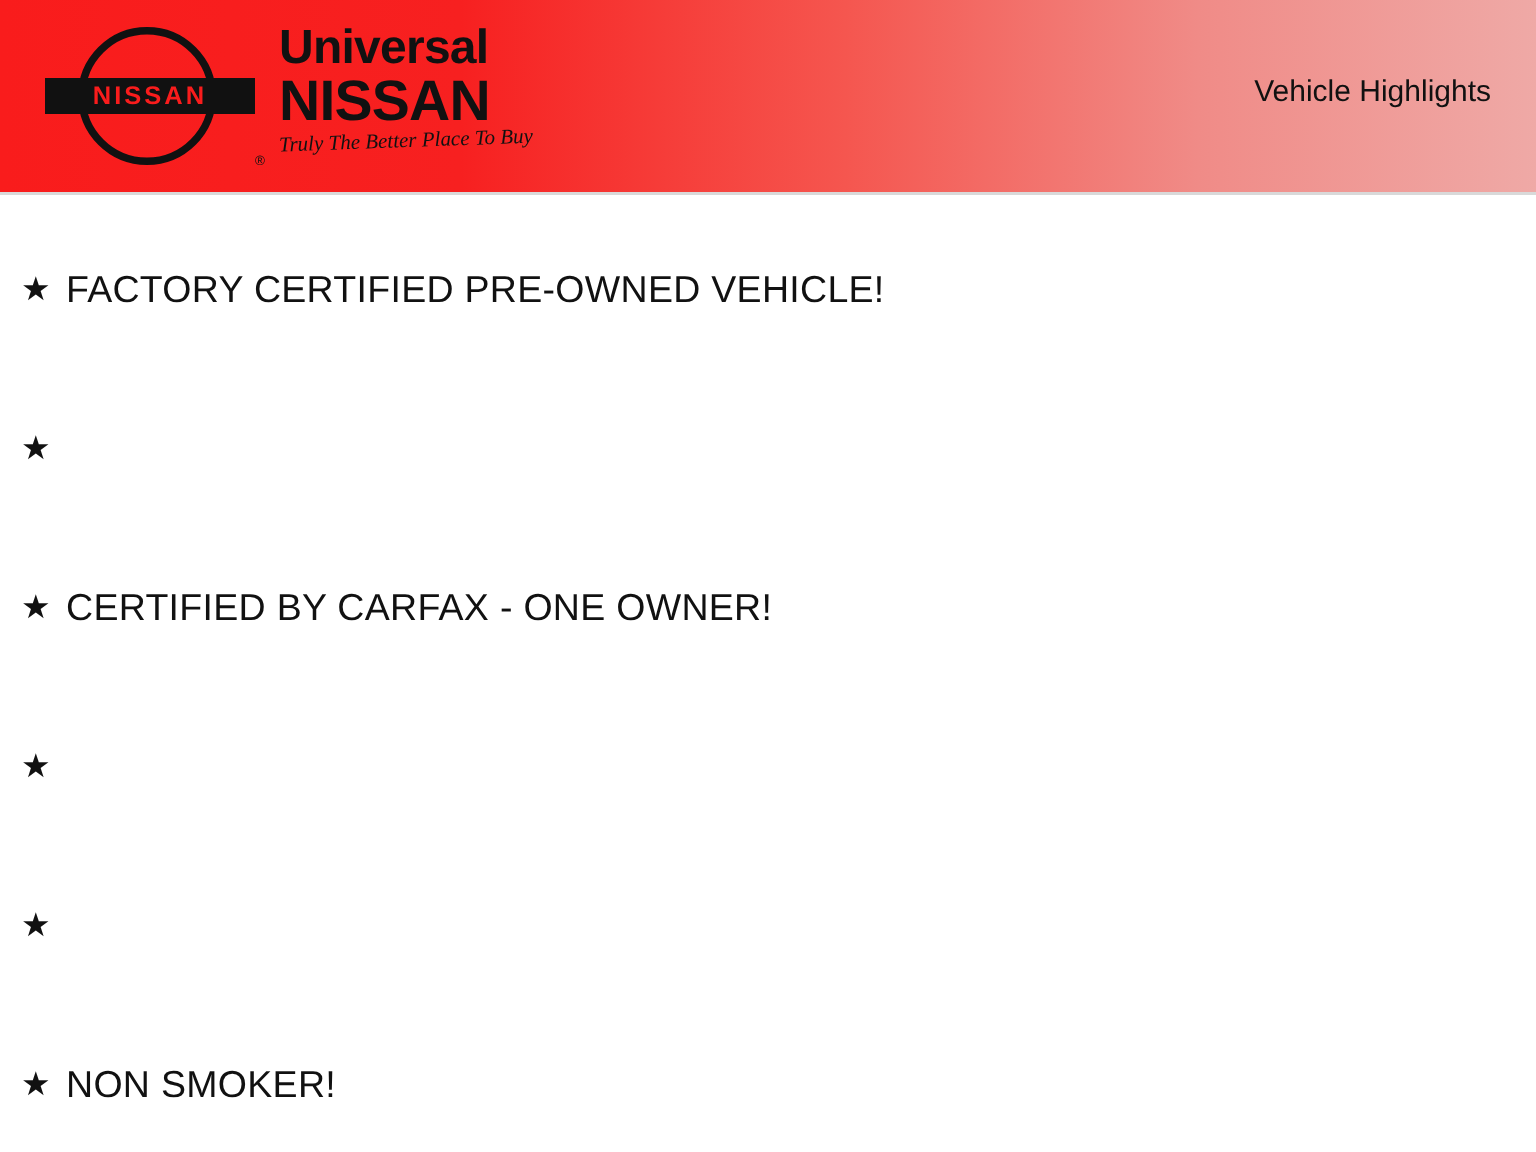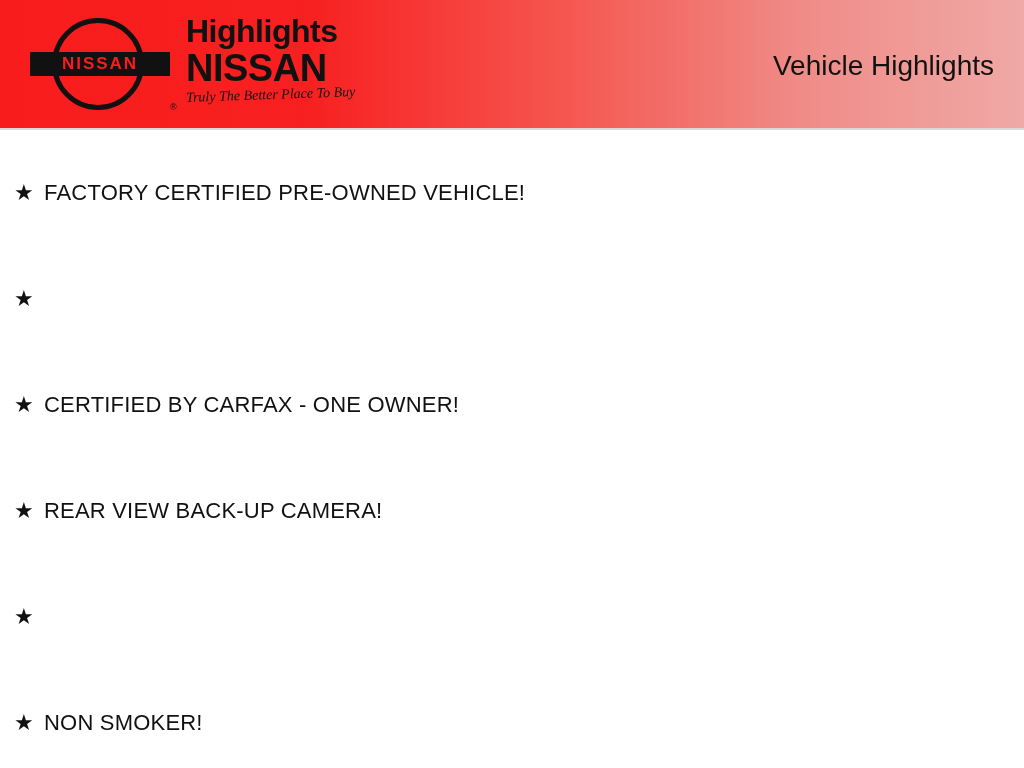--- a/index.html
+++ b/index.html
@@ -106,21 +106,21 @@
     position: absolute;
     left: 152px;
     top: 96px;
     font-size: 9px;
     color: #111111;
   }
   .header-title {
     position: absolute;
     right: 30px;
     top: 50px;
-    font-size: 28px;
+    font-size: 20px;
     color: #111111;
     font-family: "Liberation Sans", sans-serif;
     white-space: nowrap;
   }
   .header-rule {
     position: absolute;
     left: 0;
     top: 128px;
     width: 1024px;
     height: 2px;
@@ -145,21 +145,21 @@
   }
   .hl-bullet {
     width: 30px;
     font-size: 22px;
     color: #111111;
     line-height: 1;
     text-align: left;
     flex: 0 0 30px;
   }
   .hl-text {
-    font-size: 22px;
+    font-size: 25px;
     color: #111111;
     letter-spacing: 0.2px;
     font-family: "Liberation Sans", sans-serif;
     white-space: nowrap;
   }
 </style>
 </head>
 <body>
 
 <div class="page">
@@ -169,21 +169,21 @@
     <div class="logo-block">
 
       <div class="emblem">
         <div class="ring"></div>
         <div class="bar">
           <span>NISSAN</span>
         </div>
       </div>
 
       <div class="wordmark">
-        <div class="line1">Highlights</div>
+        <div class="line1">Universal</div>
         <div class="line2">NISSAN</div>
         <div class="tagline">Truly The Better Place To Buy</div>
       </div>
 
       <div class="reg-mark">®</div>
     </div>
 
     <div class="header-title">Vehicle Highlights</div>
   </div>
 
@@ -196,21 +196,20 @@
     </li>
     <li class="hl-item">
       <span class="hl-bullet">★</span>
     </li>
     <li class="hl-item">
       <span class="hl-bullet">★</span>
       <span class="hl-text">CERTIFIED BY CARFAX - ONE OWNER!</span>
     </li>
     <li class="hl-item">
       <span class="hl-bullet">★</span>
-      <span class="hl-text">REAR VIEW BACK-UP CAMERA!</span>
     </li>
     <li class="hl-item">
       <span class="hl-bullet">★</span>
     </li>
     <li class="hl-item">
       <span class="hl-bullet">★</span>
       <span class="hl-text">NON SMOKER!</span>
     </li>
   </ul>
 

